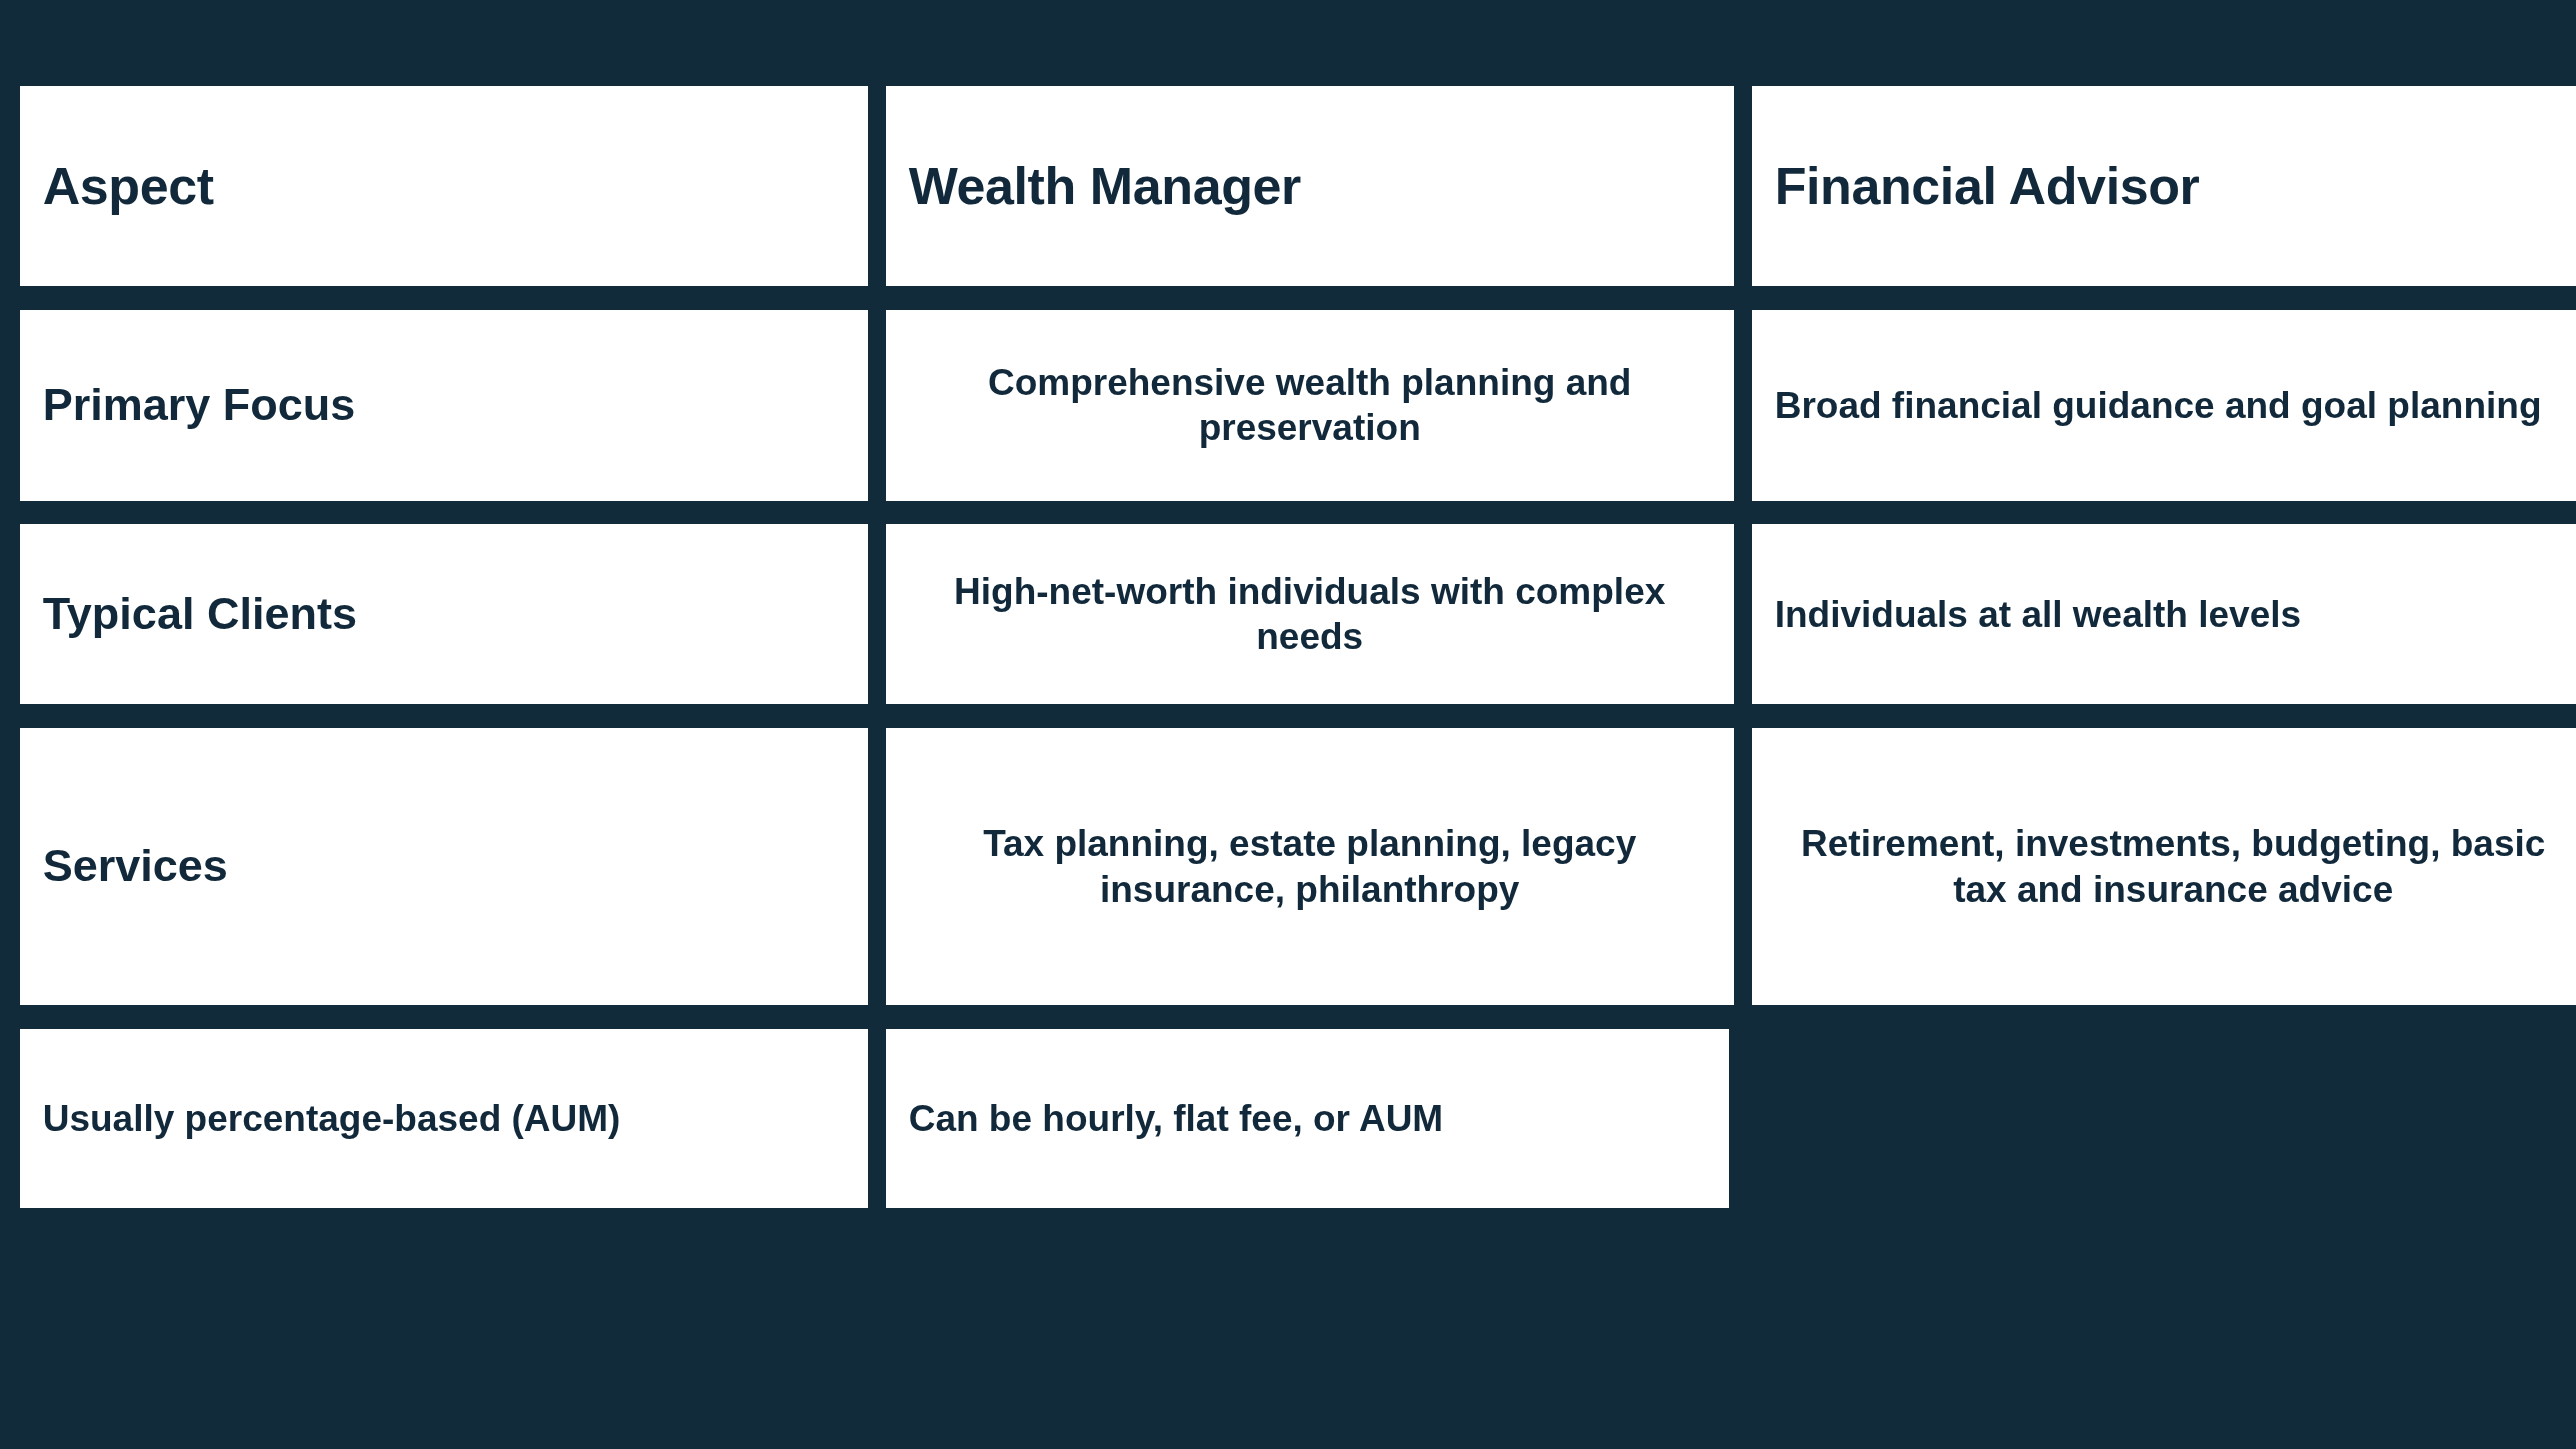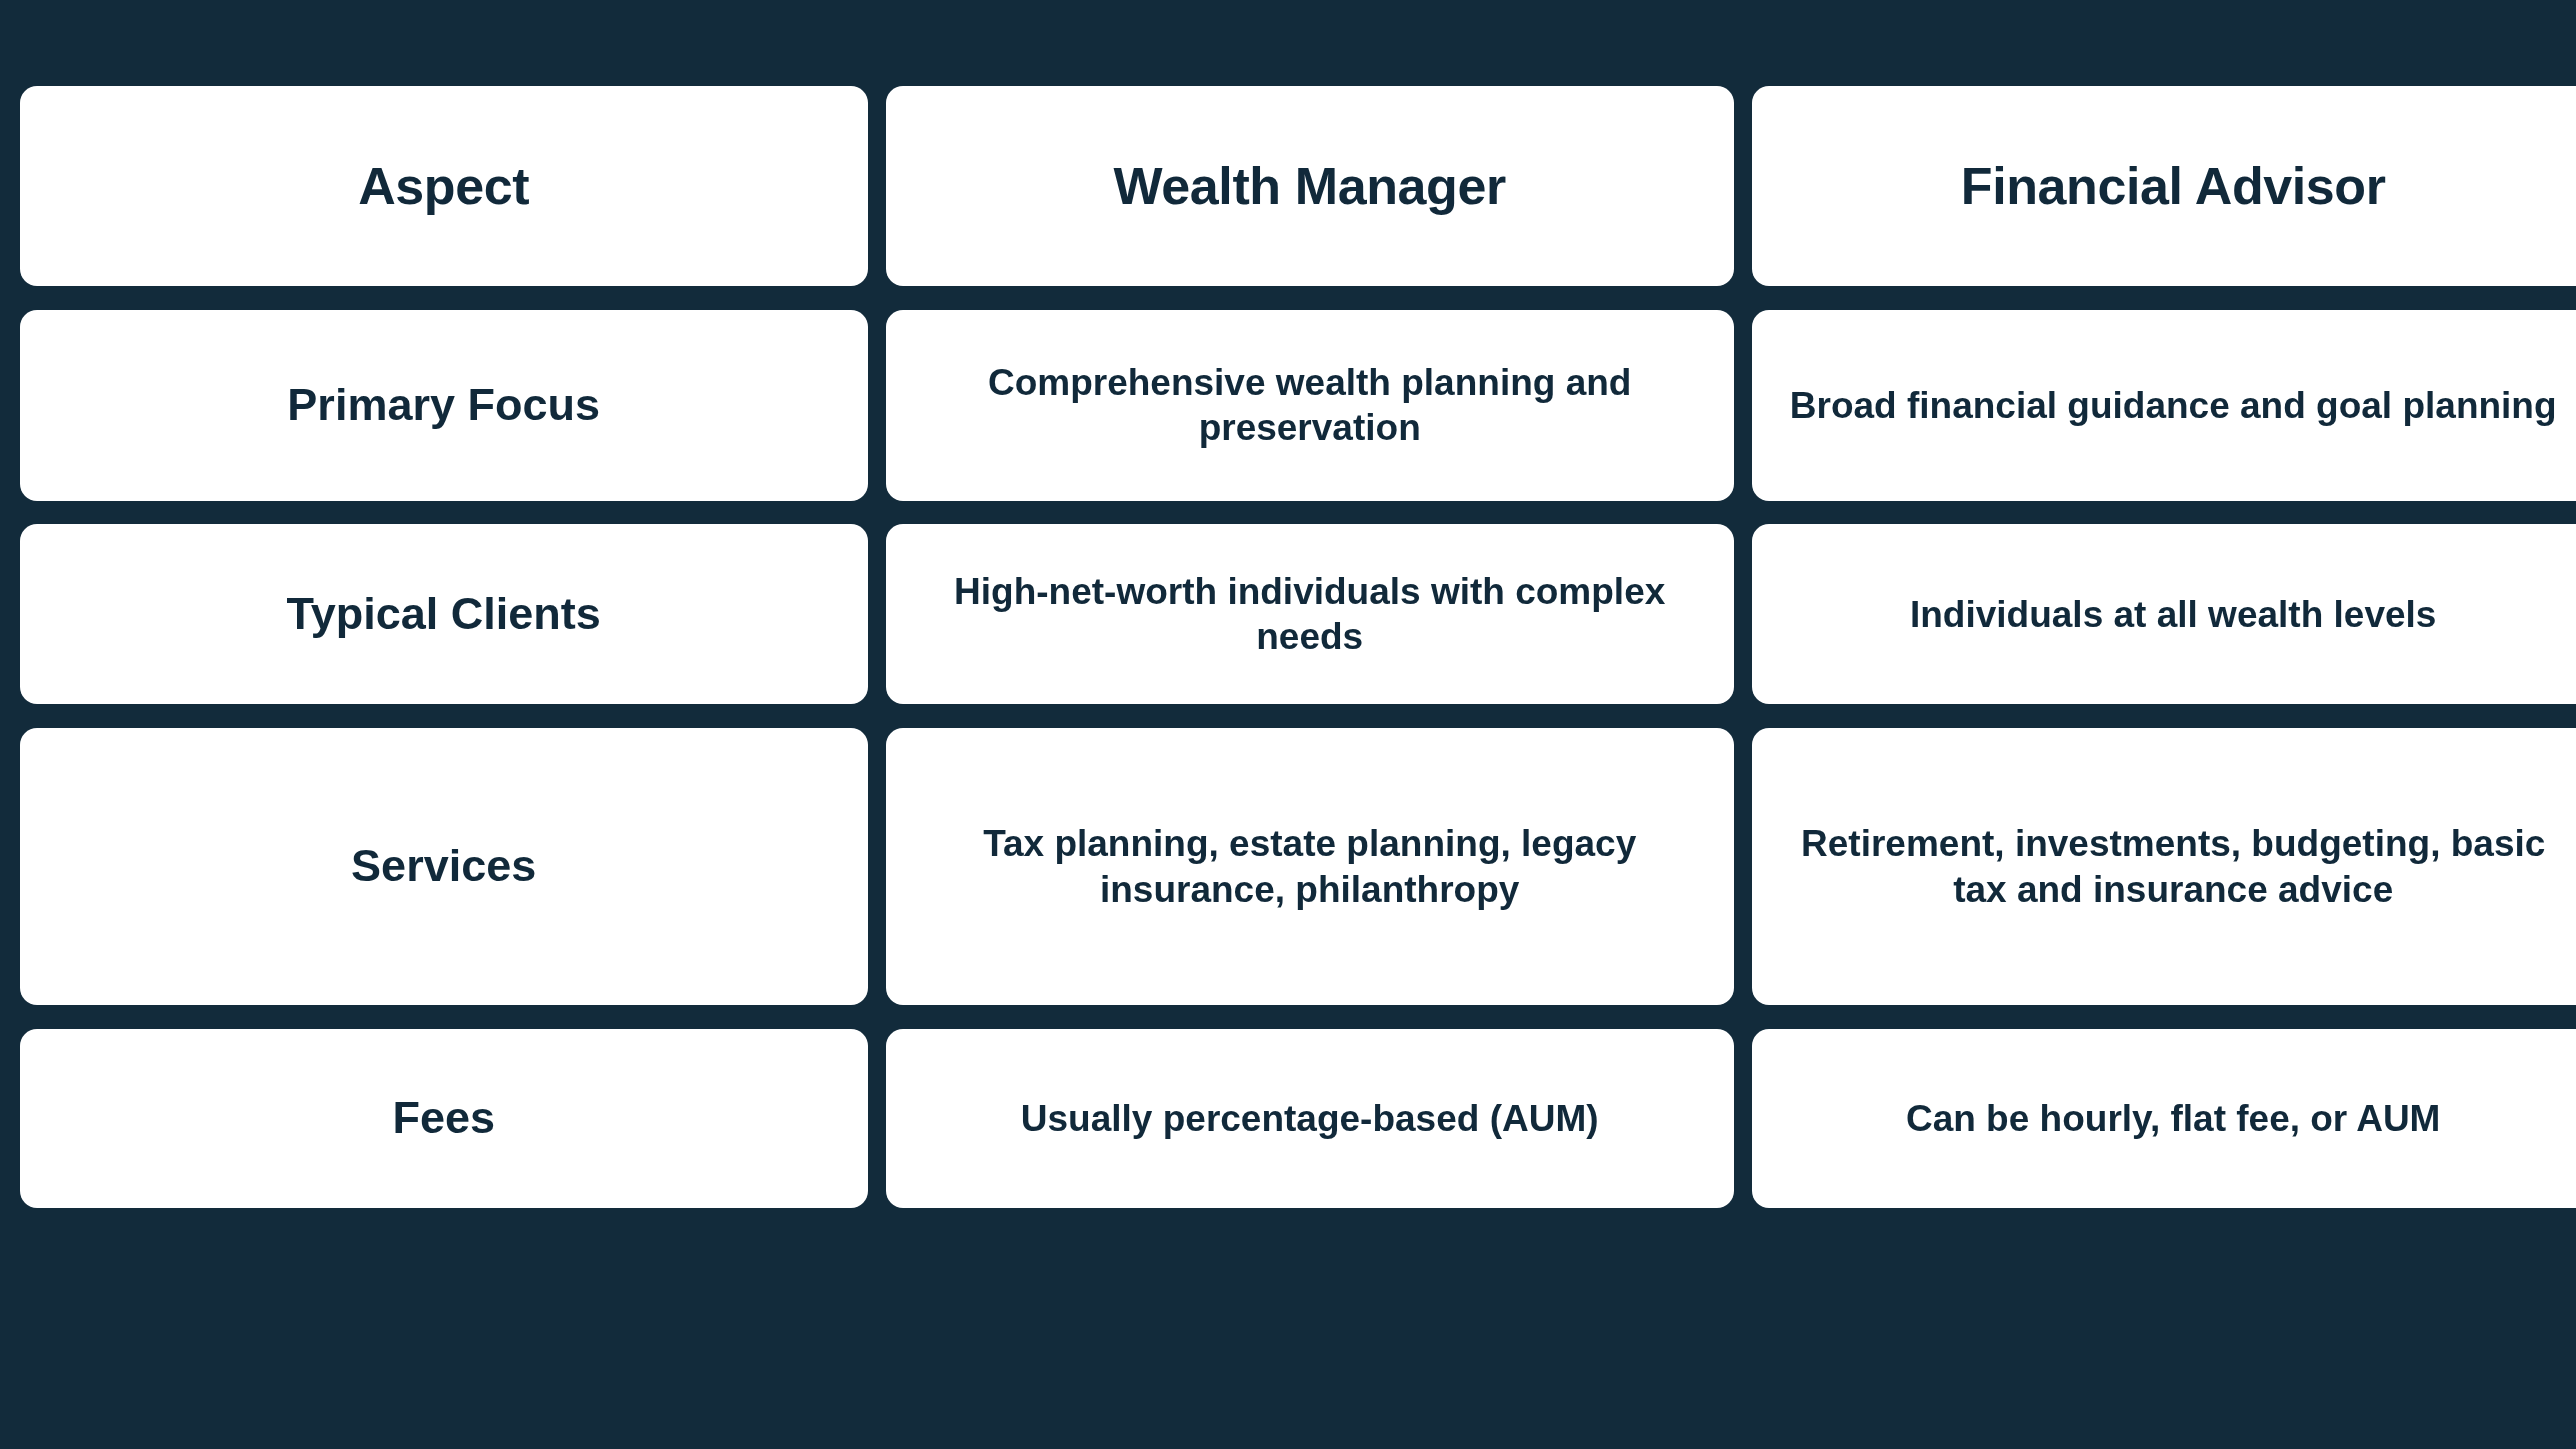--- a/index.html
+++ b/index.html
@@ -36,25 +36,23 @@
     flex-direction: row;
     gap: 18px;
     width: 100%;
   }
 
   .cell {
     background: #ffffff;
     color: #11293a;
     display: flex;
     align-items: center;
-    justify-content: center;
     text-align: center;
     box-sizing: border-box;
     padding: 9px 23px;
-    border-radius: 17px;
   }
 
   .col-aspect {
     width: 848px;
     flex: 0 0 848px;
   }
   .col-wm {
     width: 848px;
     flex: 0 0 848px;
   }
@@ -142,23 +140,20 @@
       </div>
       <div class="cell col-wm">
         <span class="cell-text">Tax planning, estate planning, legacy insurance, philanthropy</span>
       </div>
       <div class="cell col-fa">
         <span class="cell-text">Retirement, investments, budgeting, basic tax and insurance advice</span>
       </div>
     </div>
 
     <div class="row body-row h-5">
-      <div class="cell col-aspect">
-        <span class="cell-text">Fees</span>
-      </div>
       <div class="cell col-wm">
         <span class="cell-text">Usually percentage-based (AUM)</span>
       </div>
       <div class="cell col-fa">
         <span class="cell-text">Can be hourly, flat fee, or AUM</span>
       </div>
     </div>
 
 
   </div>

